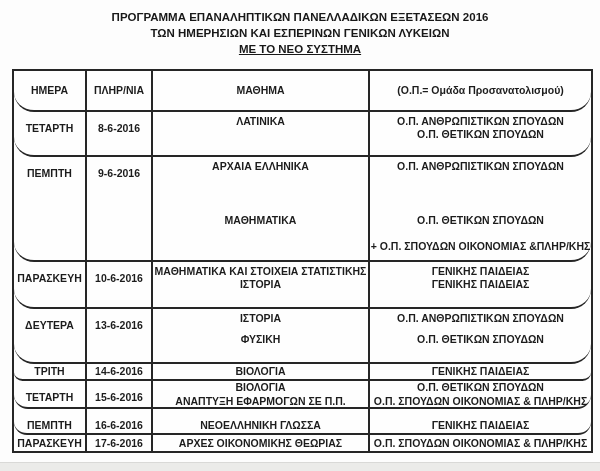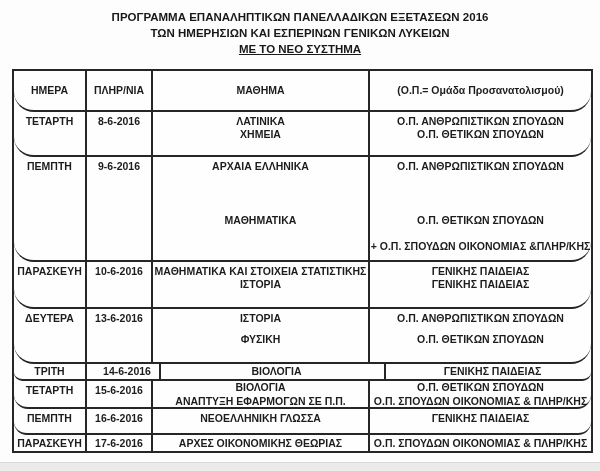--- a/index.html
+++ b/index.html
@@ -56,28 +56,28 @@
     overflow: hidden;
   }
   .td:last-child { border-right: none; }
 
   
   .rh  { height: 41px; }
   .r0  { height: 45px; }
   .r1  { height: 105px; }
   .r2  { height: 47px; }
   .r3  { height: 55px; }
-  .r4  { height: 17px; gap: 8px; }
+  .r4  { height: 17px; }
   .r5  { height: 28px; }
   .r6  { height: 26px; }
   .r7  { height: 16px; }
 
   
   .v-center { display: flex; flex-direction: column; justify-content: center; align-items: center; }
-  .v-top    { display: flex; flex-direction: column; justify-content: flex-start; align-items: center; padding-top: 3px; }
+  .v-top    { display: flex; flex-direction: column; justify-content: flex-start; align-items: center; padding-top: 10px; }
   .v-between{ display: flex; flex-direction: column; justify-content: space-between; align-items: center; padding: 3px 0 16px 0; }
   .v-stack  { display: flex; flex-direction: column; justify-content: center; align-items: center; gap: 1px; }
 
   .line { width: 100%; }
 
   
   .al { position: absolute; left: 0; right: 0; text-align: center; }
   .al-top   { top: 3px; }
   .al-mid55 { top: 55%; }
   .al-low80 { top: 81%; }
@@ -116,21 +116,20 @@
       <div class="td v-center hdr-cat">
         <div class="line">(Ο.Π.= Ομάδα Προσανατολισμού)</div>
       </div>
     </div>
 
     <div class="tr r0">
       <div class="td v-top">ΤΕΤΑΡΤΗ</div>
       <div class="td v-top">8-6-2016</div>
       <div class="td v-between">
         <div class="line">ΛΑΤΙΝΙΚΑ</div>
-        <div class="line">ΧΗΜΕΙΑ</div>
       </div>
       <div class="td v-between">
         <div class="line">Ο.Π. ΑΝΘΡΩΠΙΣΤΙΚΩΝ ΣΠΟΥΔΩΝ</div>
         <div class="line">Ο.Π. ΘΕΤΙΚΩΝ ΣΠΟΥΔΩΝ</div>
       </div>
     </div>
 
     <div class="tr r1">
       <div class="td v-top">ΠΕΜΠΤΗ</div>
       <div class="td v-top">9-6-2016</div>

